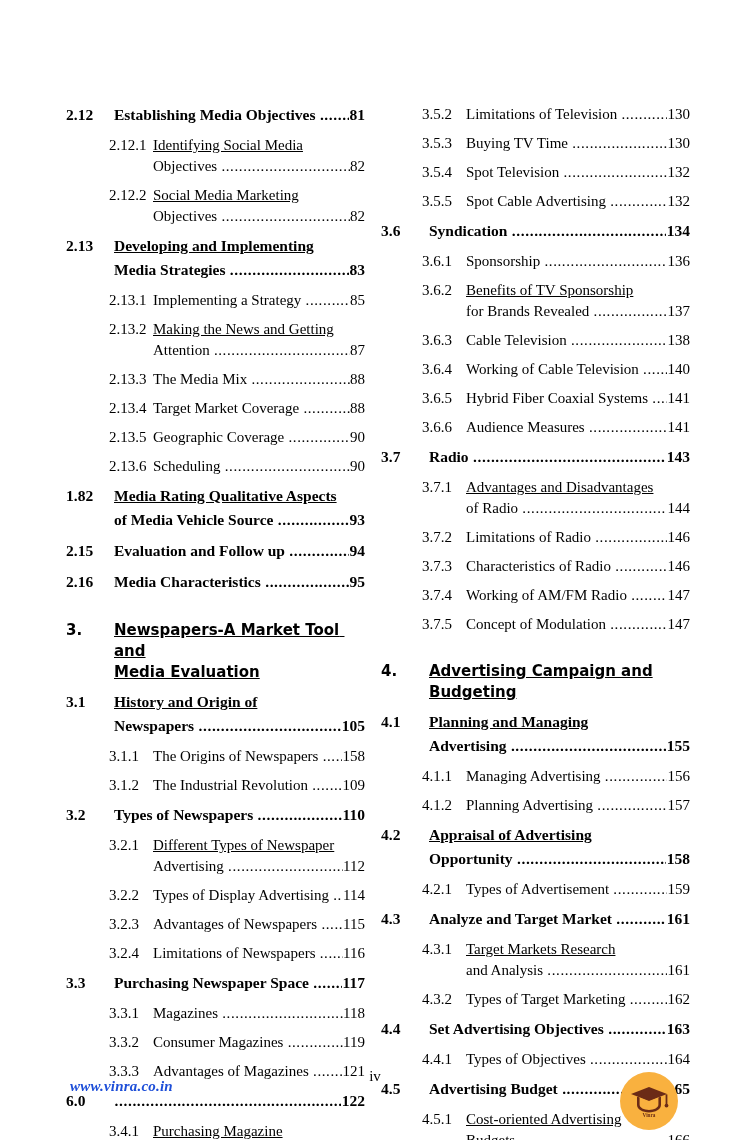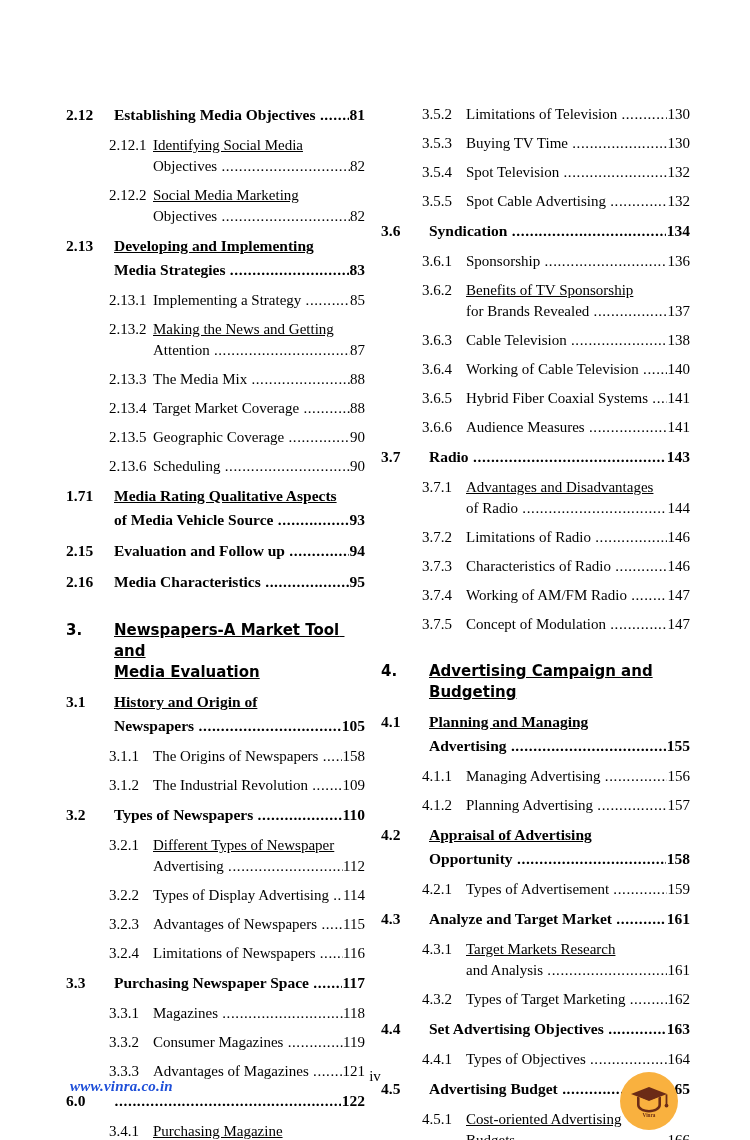--- a/index.html
+++ b/index.html
@@ -234,21 +234,21 @@
             <span class="titleline">
               <span class="tl">
                 <span class="txt">Scheduling </span>
                 <span class="dots">........................................................................................................................................................................................................</span>
                 <span class="pg">90</span>
               </span>
             </span>
           </span>
         </div>
         <div class="entry lvl1">
-          <span class="num">1.71</span>
+          <span class="num">1.82</span>
           <span class="body">
             <span class="wrapline">Media Rating Qualitative Aspects</span>
             <span class="titleline">
               <span class="tl">
                 <span class="txt">of Media Vehicle Source </span>
                 <span class="dots">........................................................................................................................................................................................................</span>
                 <span class="pg">93</span>
               </span>
             </span>
           </span>

